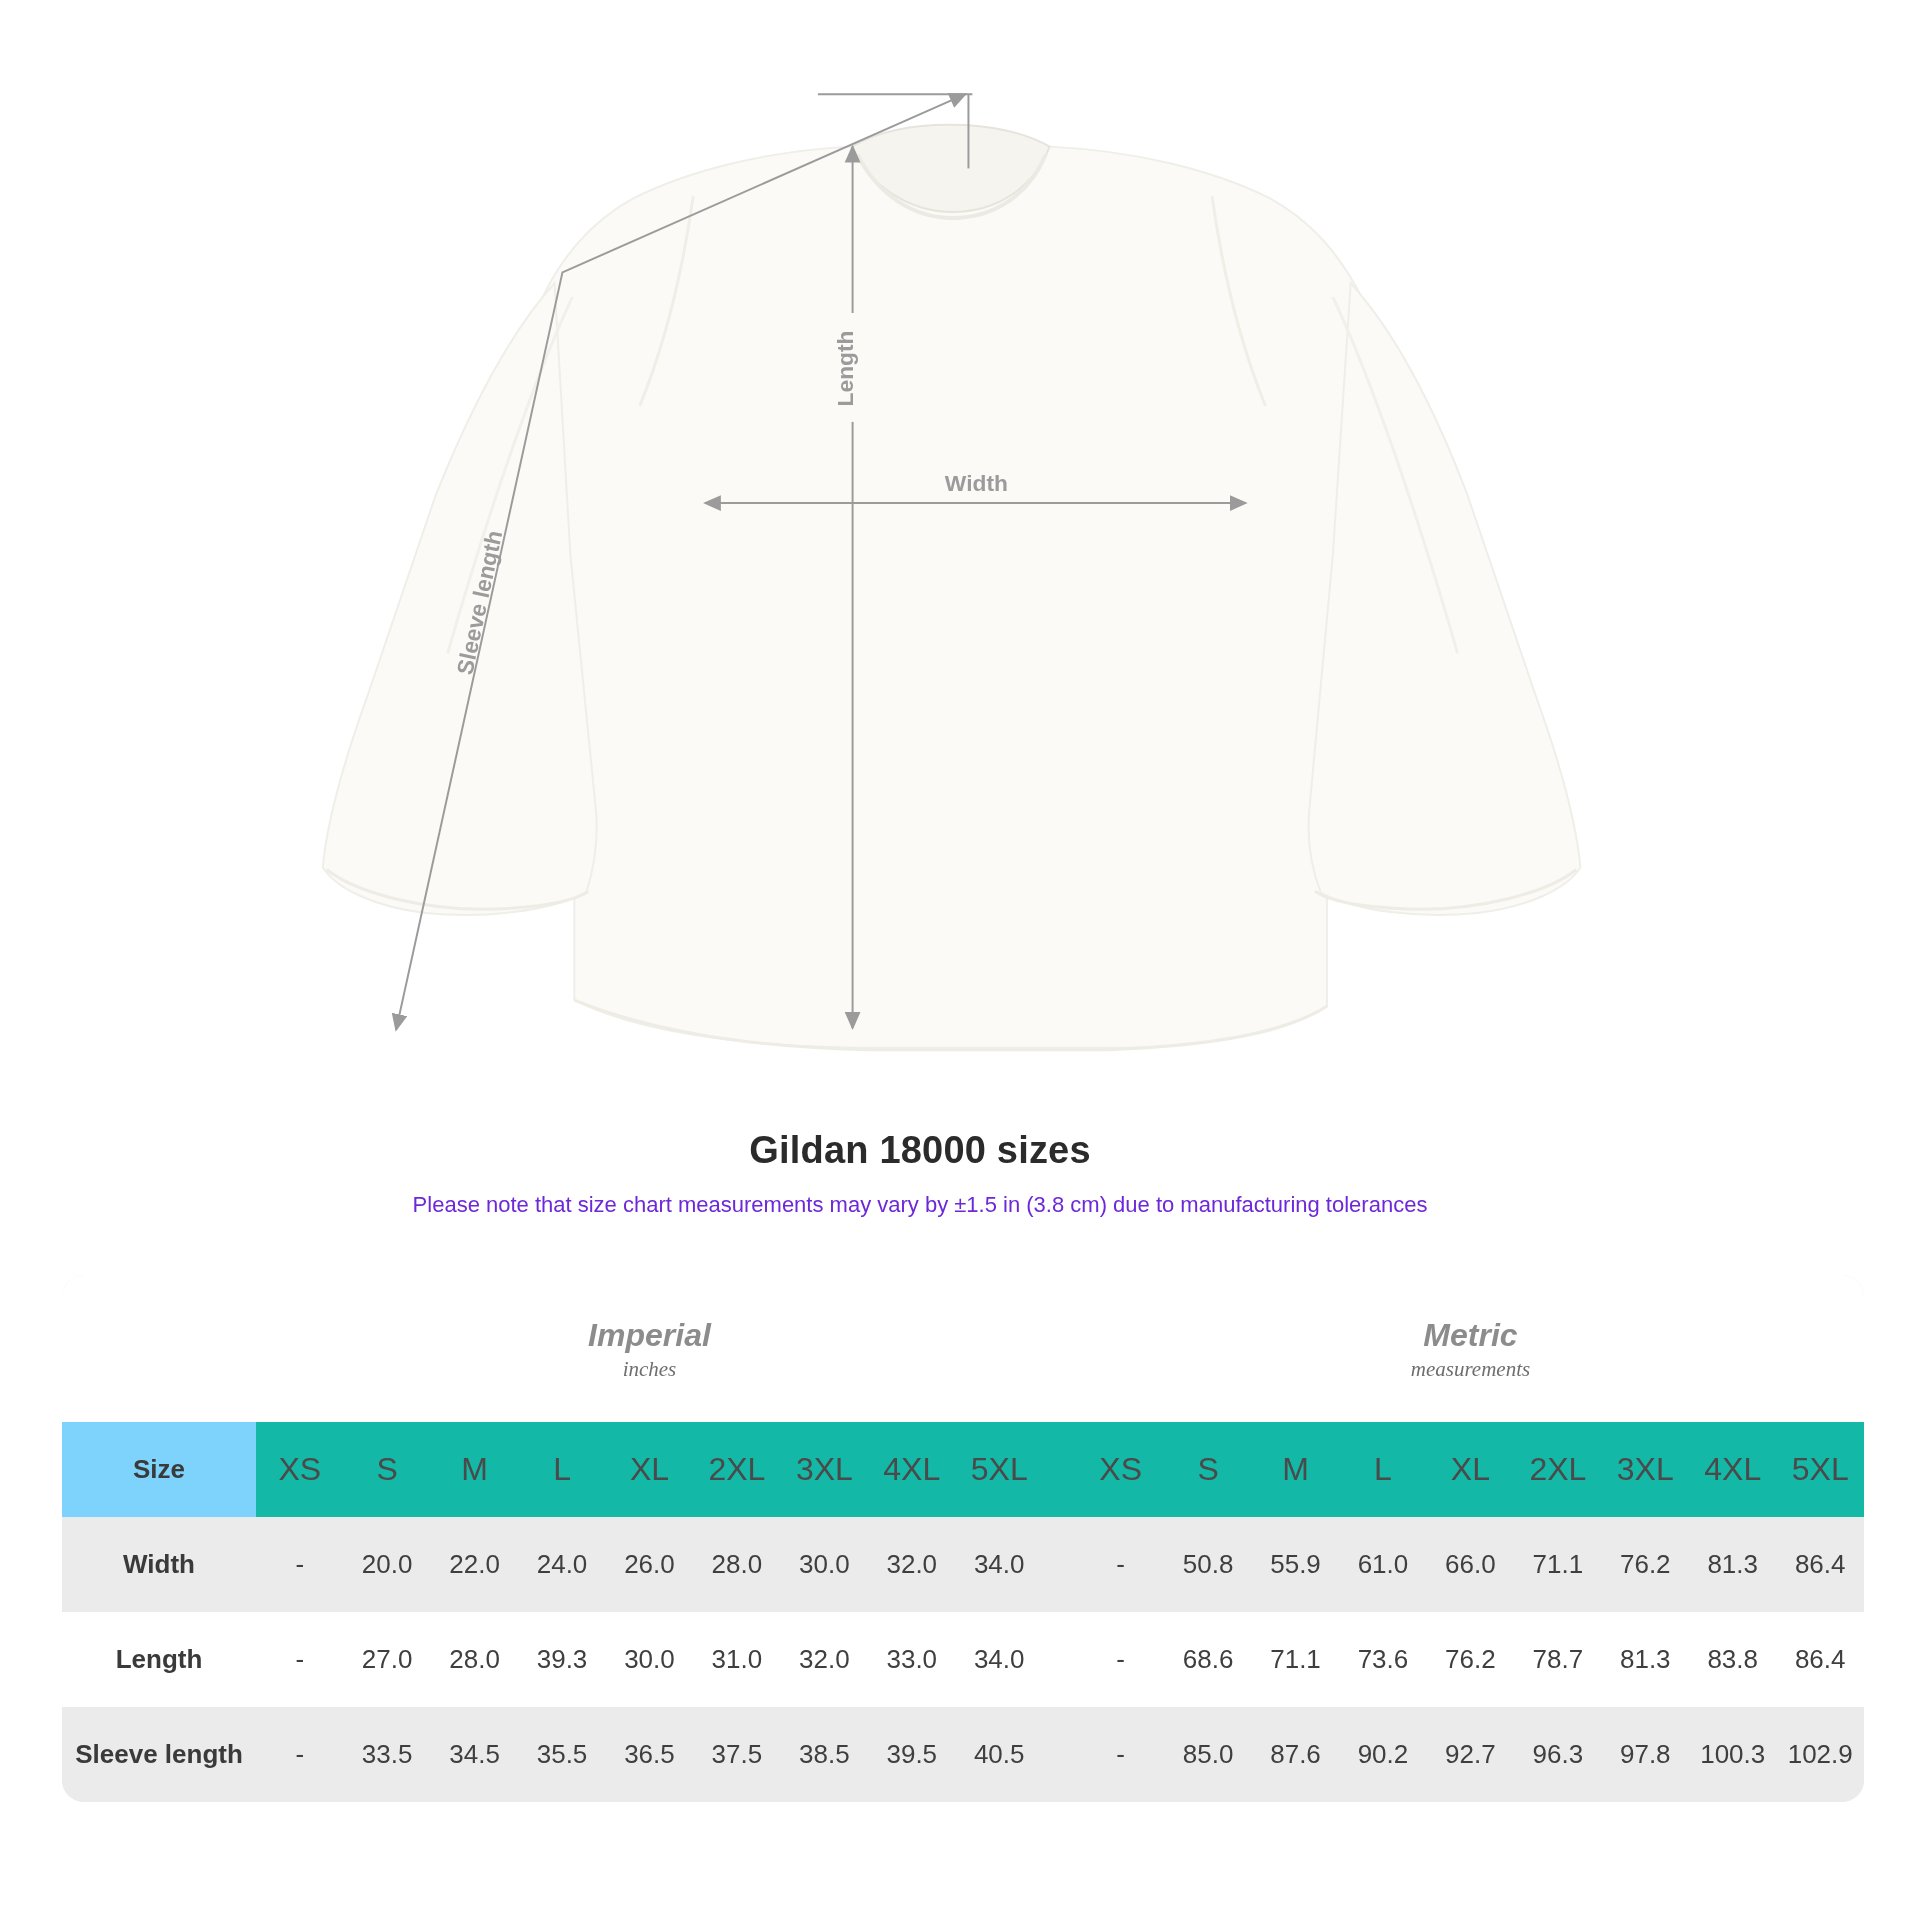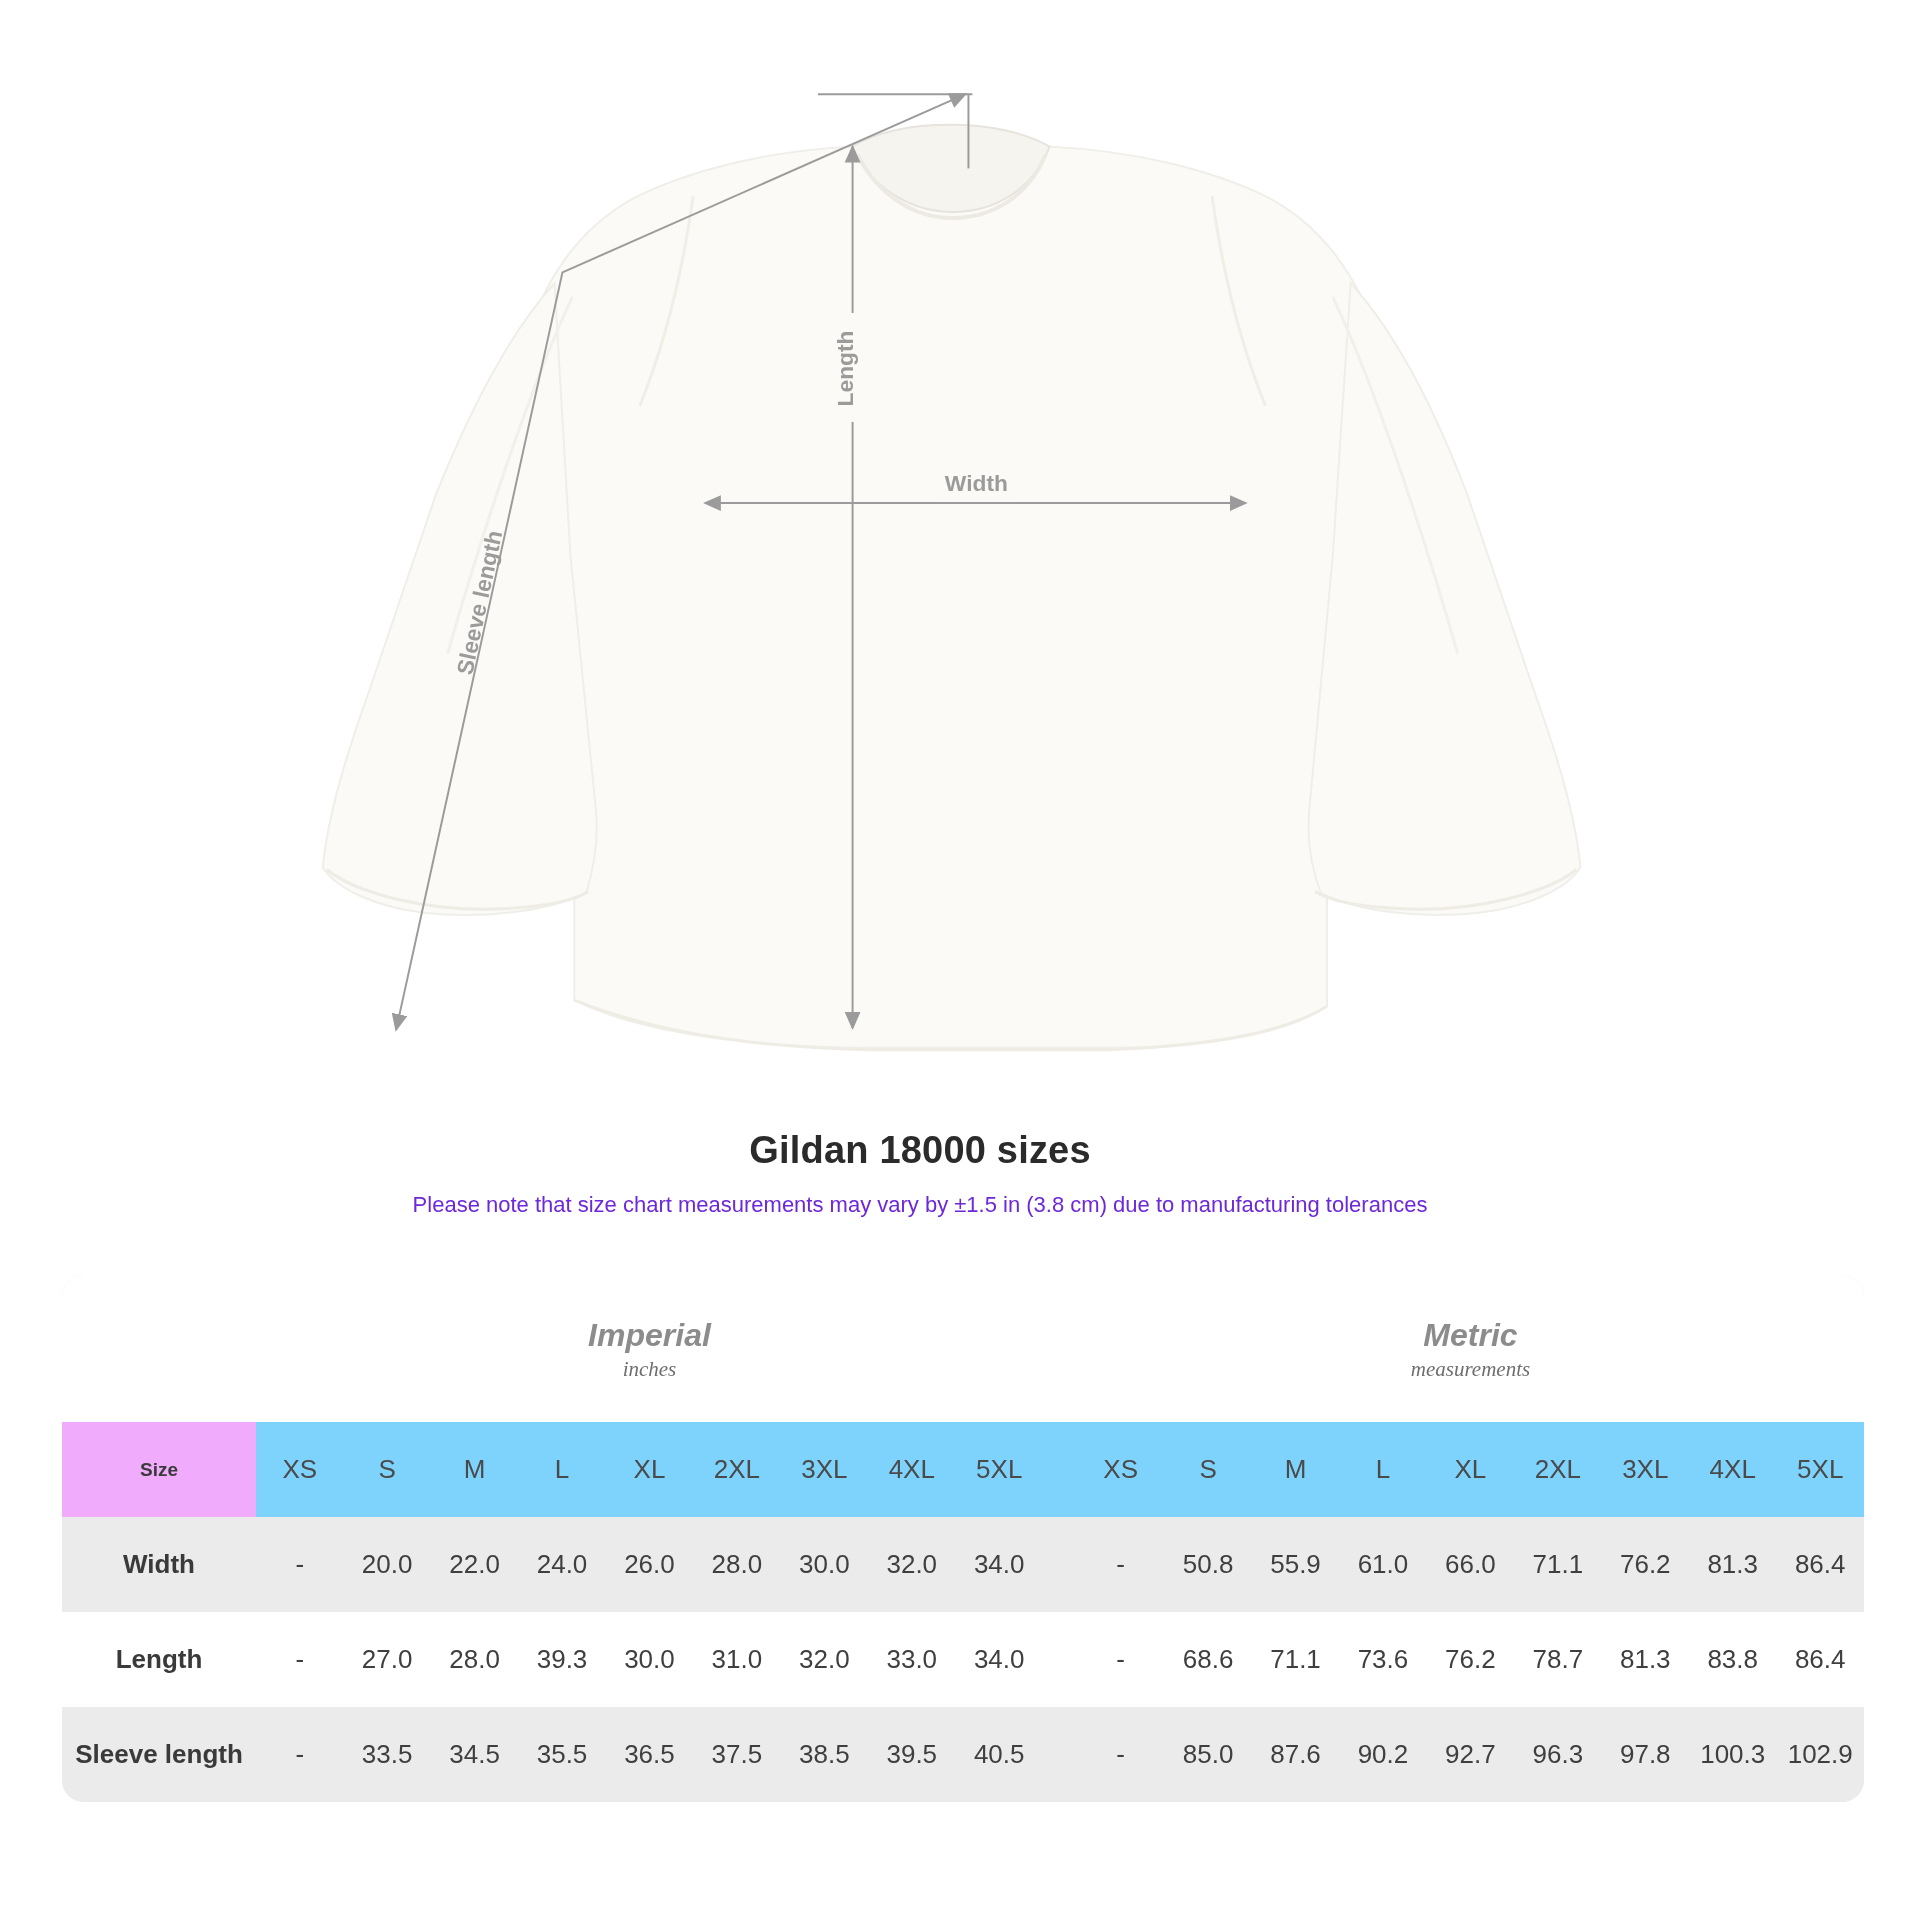--- a/index.html
+++ b/index.html
@@ -86,31 +86,31 @@
   }
   .unit-sub {
     font-size: 21px;
     font-style: italic;
     color: #6e6e6e;
     margin-top: 2px;
     font-family: Liberation Serif, serif;
   }
   .hdr-row td {
     height: 95px;
-    background: #7dd3fc;
+    background: #14b8a6;
     text-align: center;
     vertical-align: middle;
-    font-size: 26px;
+    font-size: 32px;
     color: #4a4a4a;
     border-left: 1px solid #ededed;
   }
   .hdr-row td.rowlabel {
-    background: #f0abfc;
+    background: #7dd3fc;
     font-weight: bold;
-    font-size: 19px;
+    font-size: 26px;
     color: #3a3a3a;
     border-left: 0;
   }
   .data-row td {
     height: 95px;
     text-align: center;
     vertical-align: middle;
     font-size: 26px;
     color: #3f3f3f;
     border-left: 1px solid #ededed;

